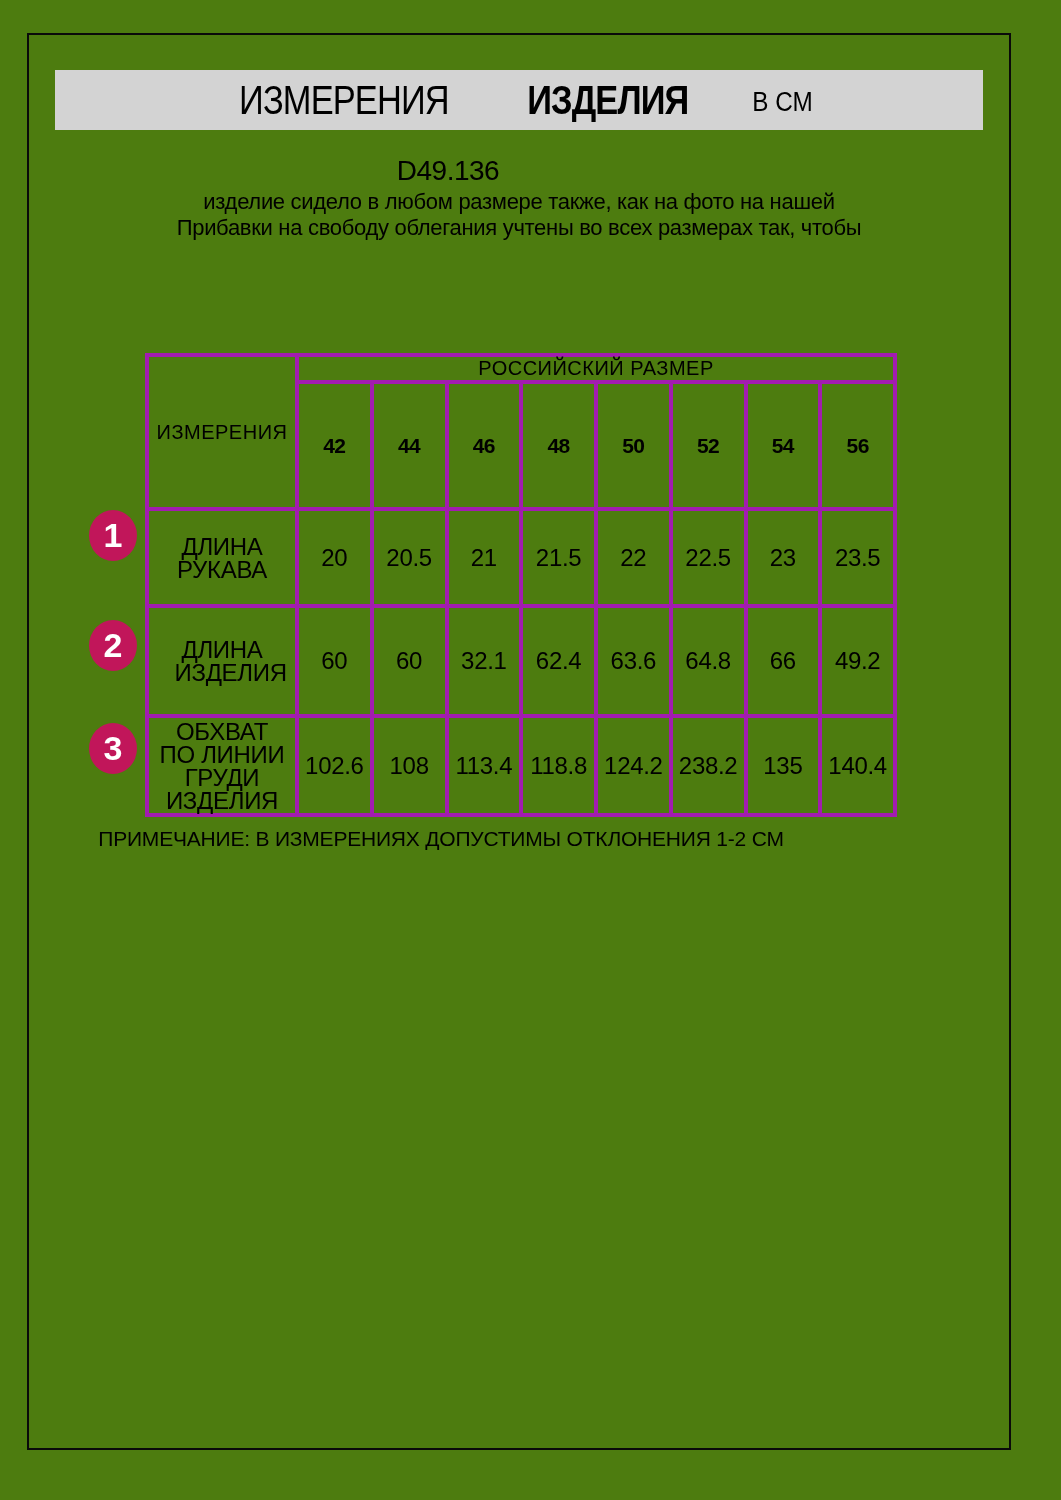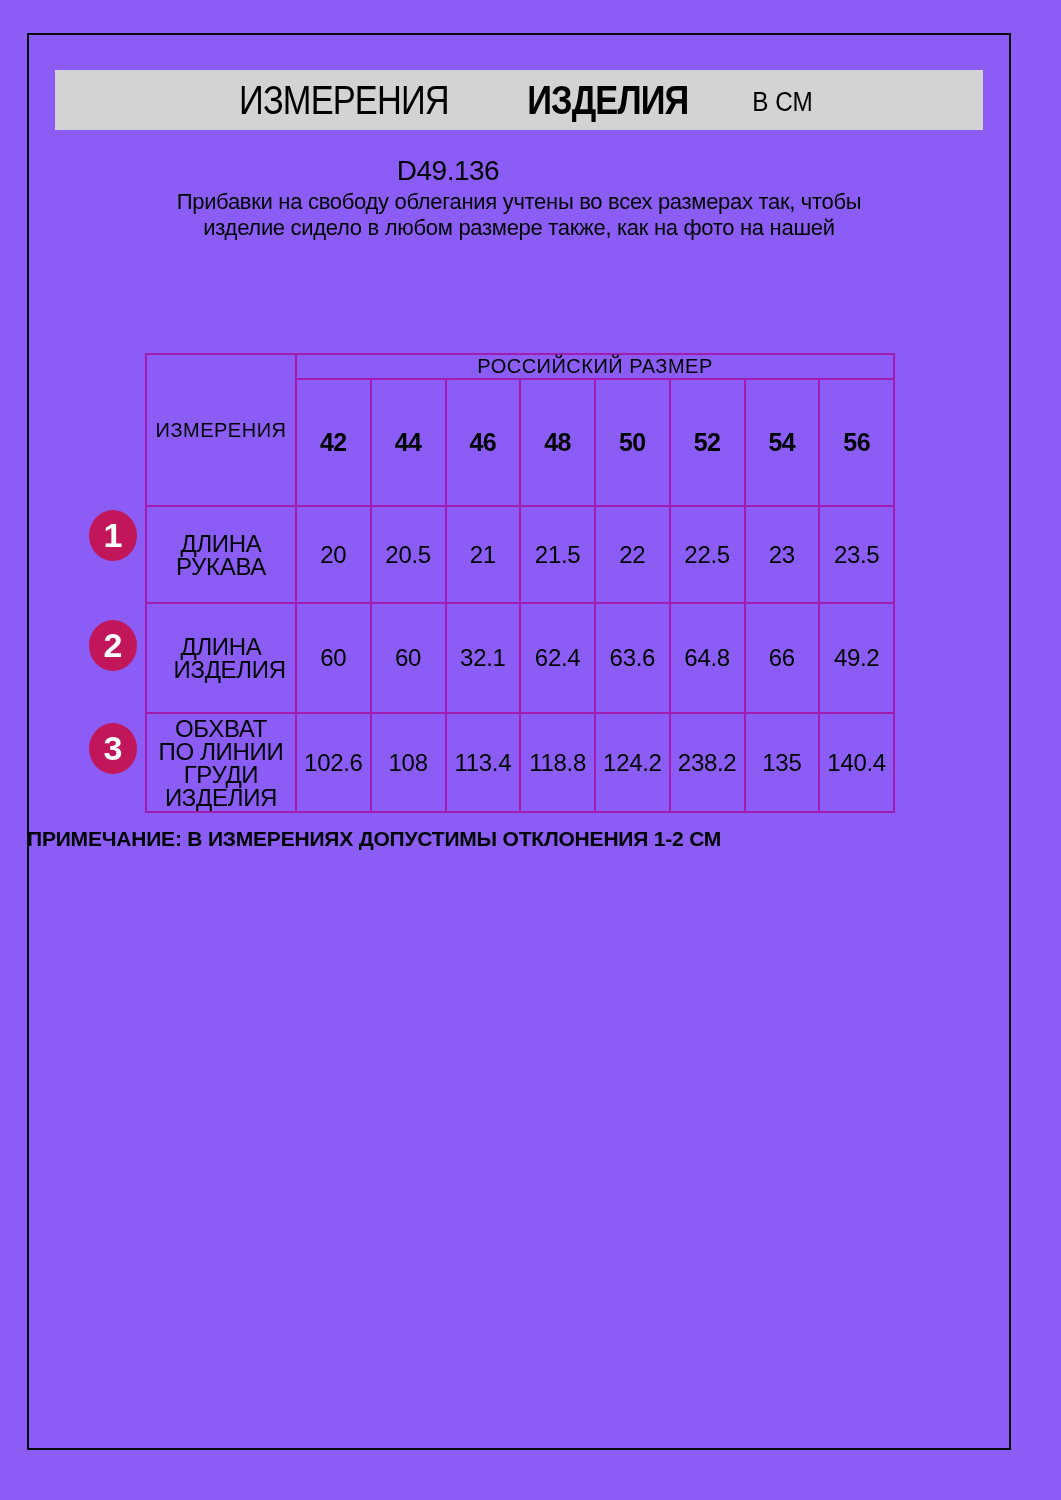--- a/index.html
+++ b/index.html
@@ -3,21 +3,21 @@
 <meta charset="utf-8">
 <style>
   * { margin: 0; padding: 0; box-sizing: border-box; }
   html, body { background: #ffffff; }
   body { font-family: "Liberation Sans", "DejaVu Sans", sans-serif; color: #000; }
 
   .page {
     position: relative;
     width: 1061px;
     height: 1500px;
-    background: #8b5cf6;
+    background: #4d7c0f;
     overflow: hidden;
   }
 
   .inner-border {
     position: absolute;
     left: 27px; top: 33px;
     width: 984px; height: 1417px;
     border: 2px solid #0a0a0a;
   }
 
@@ -69,27 +69,27 @@
   }
 
   table.size-table {
     position: absolute;
     left: 145px; top: 353px;
     width: 748px;
     border-collapse: collapse;
     table-layout: fixed;
   }
   .size-table td, .size-table th {
-    border: 2px solid #a21caf;
+    border: 4px solid #a21caf;
     text-align: center;
     vertical-align: middle;
     padding: 0;
   }
   .size-table tr.group-row td { height: 21px; font-size: 20px; font-weight: 400; letter-spacing: 0.5px; }
-  .size-table tr.sizes-row td { height: 127px; font-size: 25px; font-weight: 800; letter-spacing: -0.5px; border-radius: 12px; }
+  .size-table tr.sizes-row td { height: 127px; font-size: 21px; font-weight: 800; letter-spacing: -0.5px; border-radius: 12px; }
   .size-table td.corner-cell { font-size: 20px; letter-spacing: 0.5px; }
   .size-table tr.data-row td { font-size: 24px; letter-spacing: -0.3px; }
   .size-table tr.data-row.r1 td { height: 97px; }
   .size-table tr.data-row.r2 td { height: 110px; }
   .size-table tr.data-row.r3 td { height: 99px; margin-left: 32px; }
   .size-table td.row-label { font-size: 18px; letter-spacing: 0.2px; line-height: 23px; }
   .row-label .lbl { display: inline-block; }
   tr.r1 .row-label .lbl { max-width: 146px; }
   tr.r2 .row-label .lbl { max-width: 95px; }
   tr.r3 .row-label .lbl { max-width: 132px; }
@@ -108,44 +108,44 @@
     font-weight: 700;
   }
   .num-circle.c1 { top: 510px; }
   .num-circle.c2 { top: 620px; }
   .num-circle.c3 { top: 723px; }
 
   .note {
     position: absolute;
     left: 27px; top: 827px;
     width: 828px;
-    text-align: left;
+    text-align: center;
     font-size: 21px;
-    font-weight: 700;
+    font-weight: 400;
     letter-spacing: -0.2px;
   }
 </style>
 </head>
 <body>
 
 <div class="page">
 
   <div class="inner-border"></div>
 
   <div class="title-bar">
     <span class="title-word w1">ИЗМЕРЕНИЯ</span>
     <span class="title-word w2">ИЗДЕЛИЯ</span>
     <span class="title-unit">В СМ</span>
   </div>
 
   <div class="product-code">D49.136</div>
 
   <div class="description">
+    <div>изделие сидело в любом размере также, как на фото на нашей</div>
     <div>Прибавки на свободу облегания учтены во всех размерах так, чтобы</div>
-    <div>изделие сидело в любом размере также, как на фото на нашей</div>
   </div>
 
   <table class="size-table">
     <colgroup>
       <col style="width:150px">
       <col style="width:74.75px">
         <col style="width:74.75px">
         <col style="width:74.75px">
         <col style="width:74.75px">
       <col style="width:74.75px">

